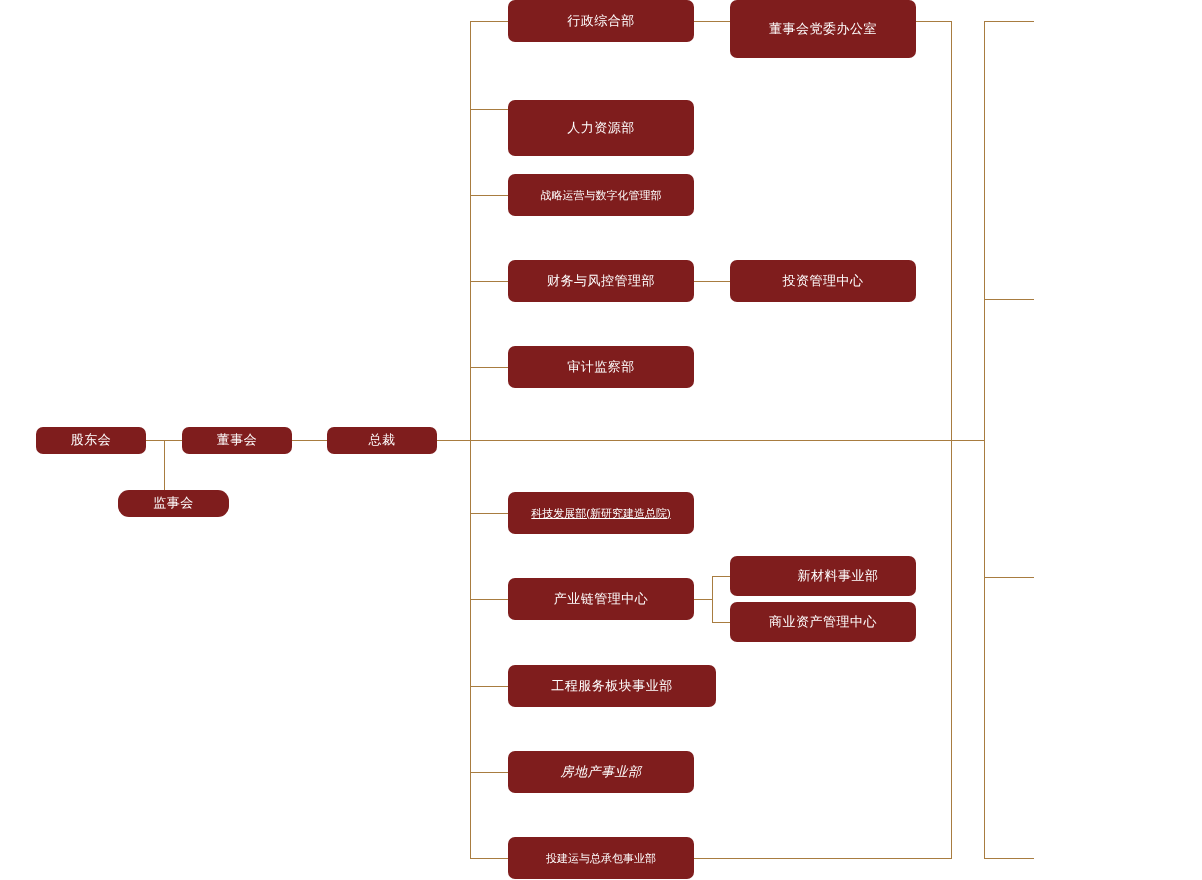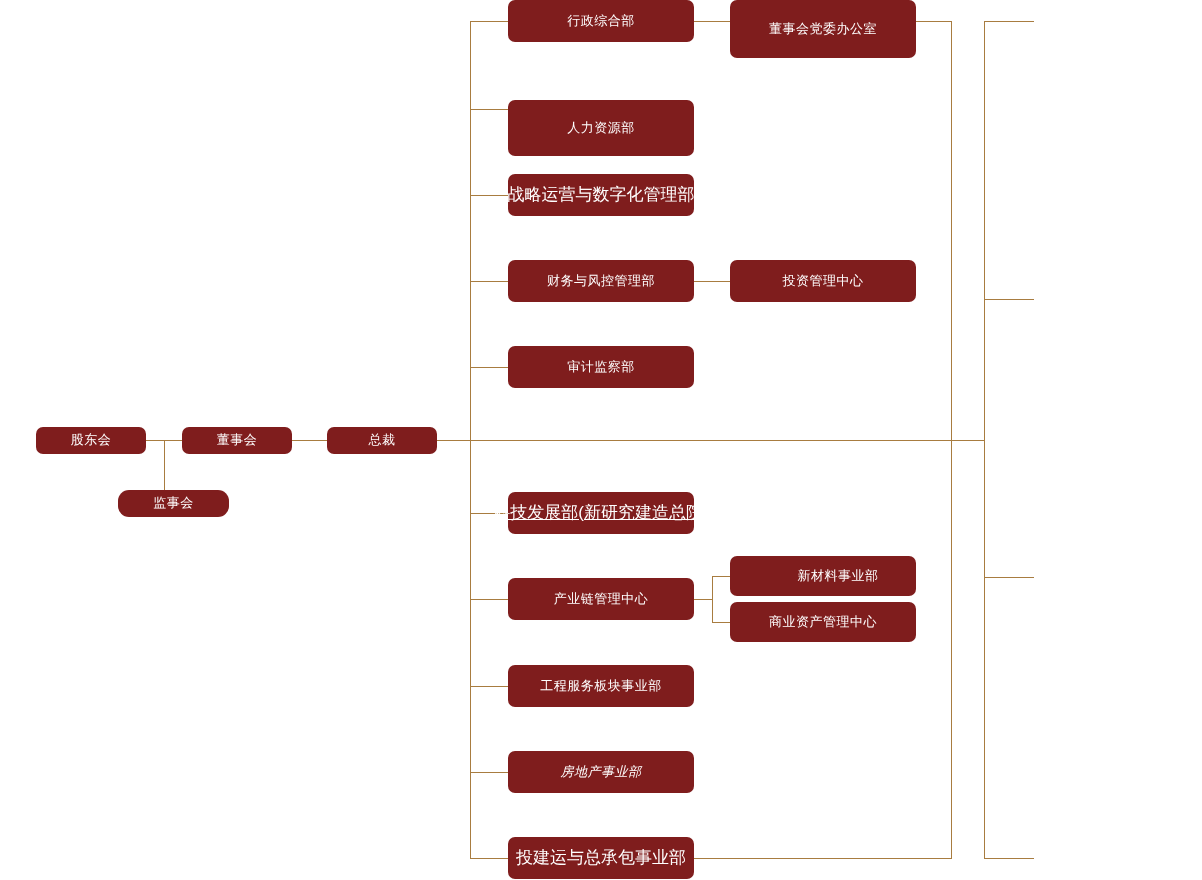--- a/index.html
+++ b/index.html
@@ -31,21 +31,21 @@
     box-sizing: border-box;
     text-align: center;
     line-height: 1.1;
     white-space: nowrap;
     letter-spacing: 0.5px;
     font-weight: 400;
     z-index: 3;
   }
   .node.small  { font-size: 13px; }
   .node.med    { font-size: 13px; }
-  .node.tight  { font-size: 17px; letter-spacing: 0px; }
+  .node.tight  { font-size: 11px; letter-spacing: 0px; }
   .line {
     position: absolute;
     background: #a87c40;
     z-index: 1;
   }
   .line.h { height: 1px; }
   .line.v { width: 1px; }
 </style>
 </head>
 <body>
@@ -98,21 +98,21 @@
 
   <div class="line h" style="left:694px; top:599px; width:18px;"></div>
   <div class="line v" style="left:712px; top:576px; height:47px;"></div>
   <div class="line h" style="left:712px; top:576px; width:18px;"></div>
   <div class="line h" style="left:712px; top:622px; width:18px;"></div>
 
   <div class="node med" style="left:730px; top:556px; width:186px; height:40px;padding-left:30px;">新材料事业部</div>
   <div class="node med" style="left:730px; top:602px; width:186px; height:40px;">商业资产管理中心</div>
 
   <div class="line h" style="left:470px; top:686px; width:38px;"></div>
-  <div class="node med" style="left:508px; top:665px; width:186px; height:42px;">工程服务板块事业部</div>
+  <div class="node med" style="left:508px; top:665px; width:208px; height:42px;">工程服务板块事业部</div>
 
   <div class="line h" style="left:470px; top:772px; width:38px;"></div>
   <div class="node med" style="left:508px; top:751px; width:186px; height:42px;font-style:italic;">房地产事业部</div>
 
   <div class="line h" style="left:470px; top:858px; width:38px;"></div>
   <div class="node tight" style="left:508px; top:837px; width:186px; height:42px;">投建运与总承包事业部</div>
   <div class="line h" style="left:694px; top:858px; width:257px;"></div>
 
   <div class="line v" style="left:951px; top:21px; height:838px;"></div>
 

